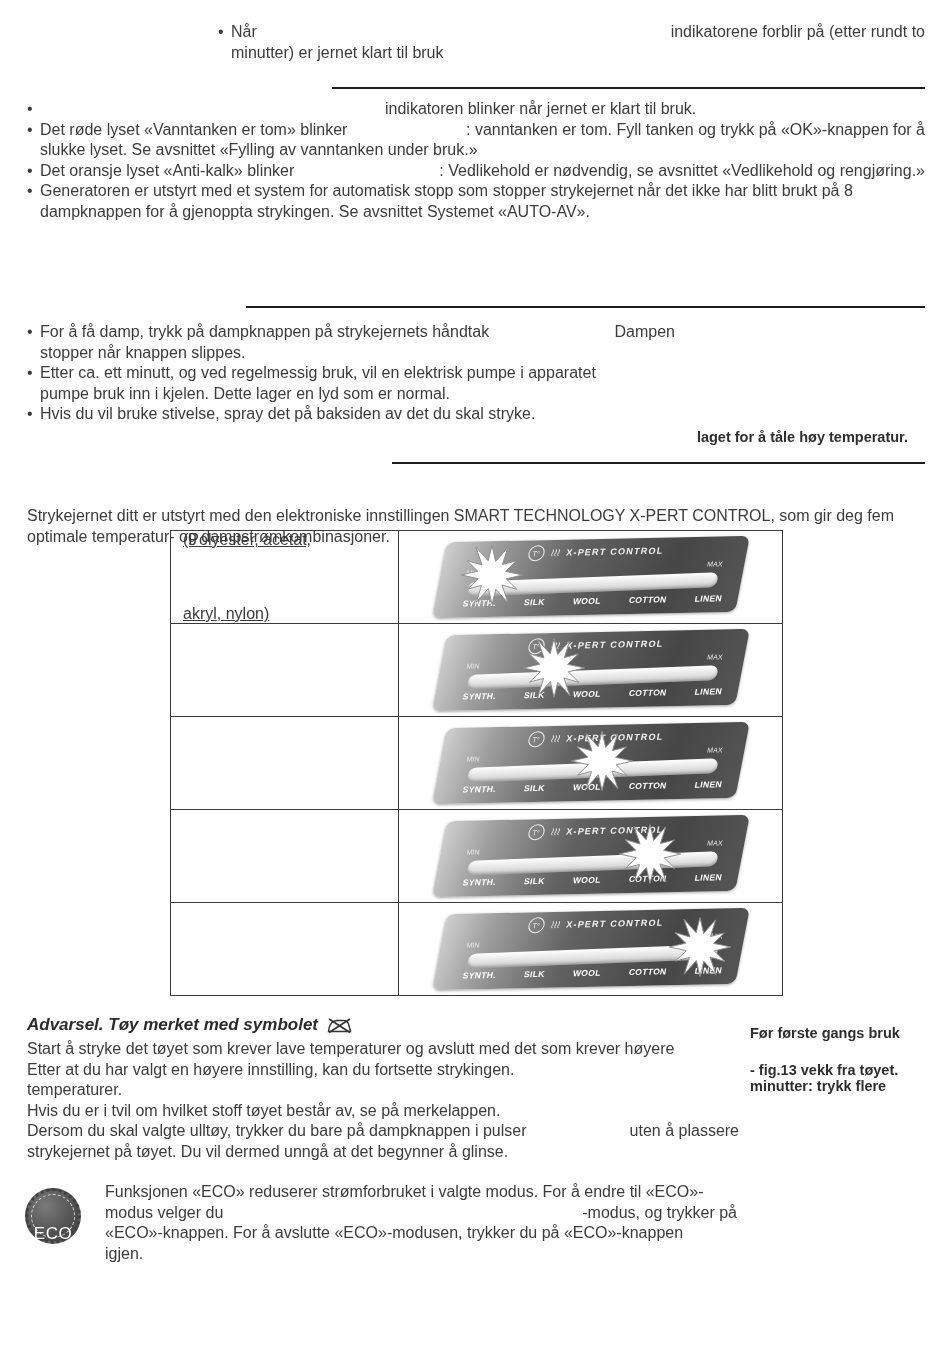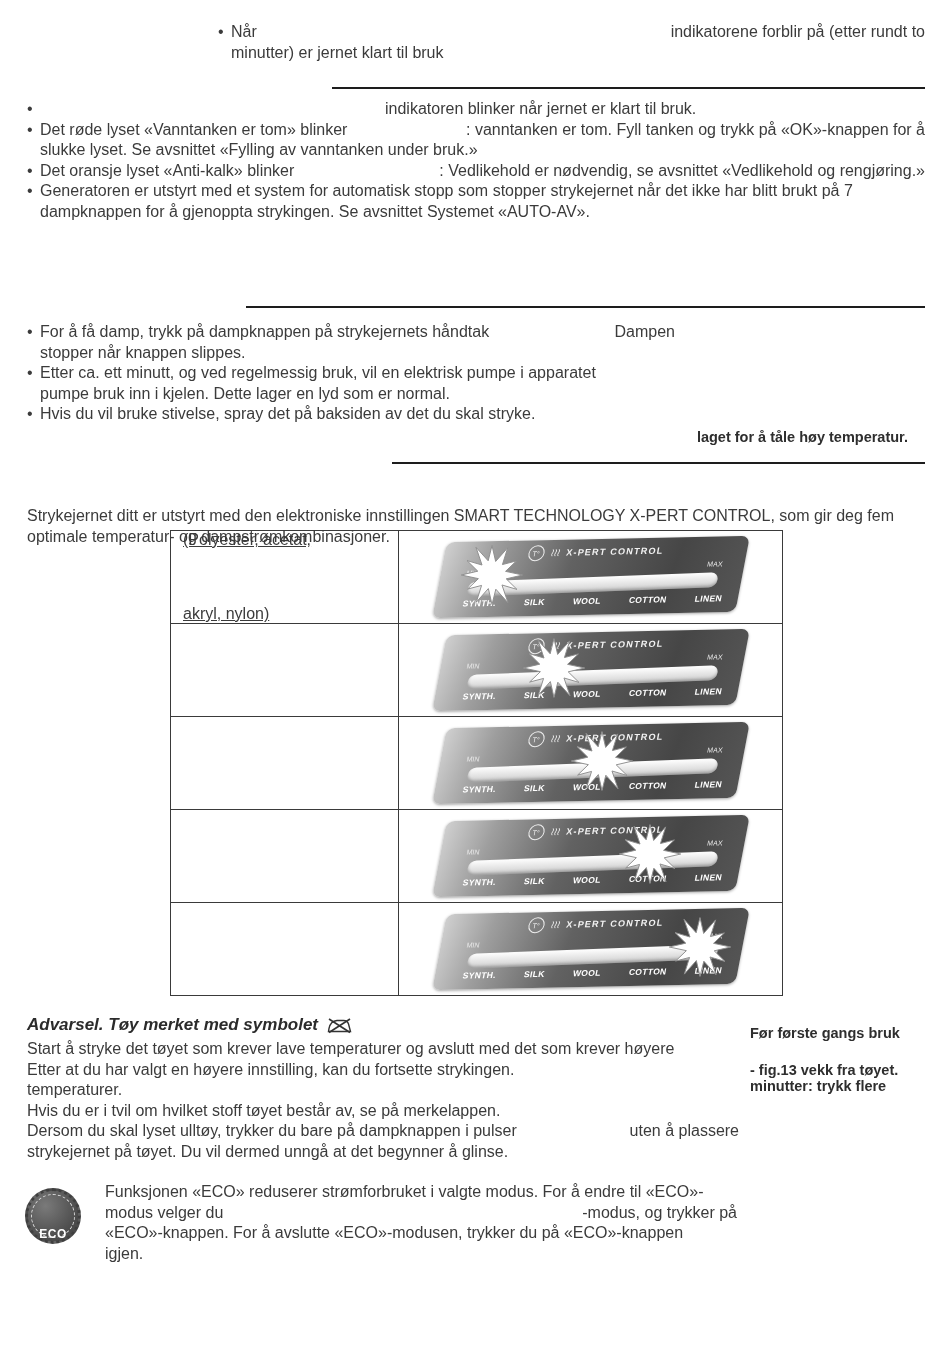--- a/index.html
+++ b/index.html
@@ -52,21 +52,21 @@
   .t2 .star{left:130px;}
   .t3 .star{left:178px;}
   .t4 .star{left:228px;}
 
   
   .eco-badge{position:absolute; left:25px; top:1188px; width:56px; height:56px; border-radius:50%;
     border:3px dotted #3f3f3f; background:radial-gradient(circle at 35% 30%, #7a7a7a, #4b4b4b 70%);
     box-sizing:border-box;}
   .eco-ring{position:absolute; inset:3px; border:1.2px dashed #ddd; border-radius:50%;
     display:flex; flex-direction:column; align-items:center; justify-content:center; gap:1px;}
-  .eco-text{color:#fff; font-weight:bold; font-size:12px; letter-spacing:.5px;margin-top:36px;}
+  .eco-text{color:#fff; font-weight:normal; font-size:17px; letter-spacing:.5px;margin-top:36px;}
 </style>
 </head>
 <body>
 
 <div class="page">
 
   <div class="abs" style="top:22px; left:218px; right:25px;">
     <div class="ln split">
       <span class="with-dot">
           <span class="dot">•</span>
@@ -92,21 +92,21 @@
     </div>
     <div class="ln indent">slukke lyset. Se avsnittet «Fylling av vanntanken under bruk.»</div>
     <div class="ln split">
       <span class="with-dot">
           <span class="dot">•</span>
           <span>Det oransje lyset «Anti-kalk» blinker</span>
         </span>
       <span>: Vedlikehold er nødvendig, se avsnittet «Vedlikehold og rengjøring.»</span>
     </div>
     <div class="ln">
-      <span class="dot">•</span><span>Generatoren er utstyrt med et system for automatisk stopp som stopper strykejernet når det ikke har blitt brukt på 7</span>
+      <span class="dot">•</span><span>Generatoren er utstyrt med et system for automatisk stopp som stopper strykejernet når det ikke har blitt brukt på 8</span>
     </div>
     <div class="ln indent">dampknappen for å gjenoppta strykingen. Se avsnittet Systemet «AUTO-AV».</div>
   </div>
 
   <div class="rule" style="top:306px; left:246px; width:679px;"></div>
 
   <div class="abs" style="top:322px; left:27px; width:648px;">
     <div class="ln split">
       <span class="with-dot">
           <span class="dot">•</span>
@@ -310,21 +310,21 @@
       <line x1="24" y1="2" x2="3" y2="15.5" stroke="#333" stroke-width="1.6"></line>
     </svg>
   </div>
 
   <div class="abs" style="top:1039px; left:27px; width:712px;">
     <div class="ln">Start å stryke det tøyet som krever lave temperaturer og avslutt med det som krever høyere</div>
     <div class="ln">Etter at du har valgt en høyere innstilling, kan du fortsette strykingen.</div>
     <div class="ln">temperaturer.</div>
     <div class="ln">Hvis du er i tvil om hvilket stoff tøyet består av, se på merkelappen.</div>
     <div class="ln split">
-      <span>Dersom du skal lyset ulltøy, trykker du bare på dampknappen i pulser</span>
+      <span>Dersom du skal valgte ulltøy, trykker du bare på dampknappen i pulser</span>
       <span>uten å plassere</span>
     </div>
     <div class="ln">strykejernet på tøyet. Du vil dermed unngå at det begynner å glinse.</div>
   </div>
 
   <div class="abs note-bold" style="top:1025px; left:750px;">Før første gangs bruk</div>
   <div class="abs note-bold" style="top:1078px; left:750px;">minutter: trykk flere</div>
   <div class="abs note-bold" style="top:1062px; left:750px;">- fig.13 vekk fra tøyet.</div>
 
   <div class="eco-badge">

